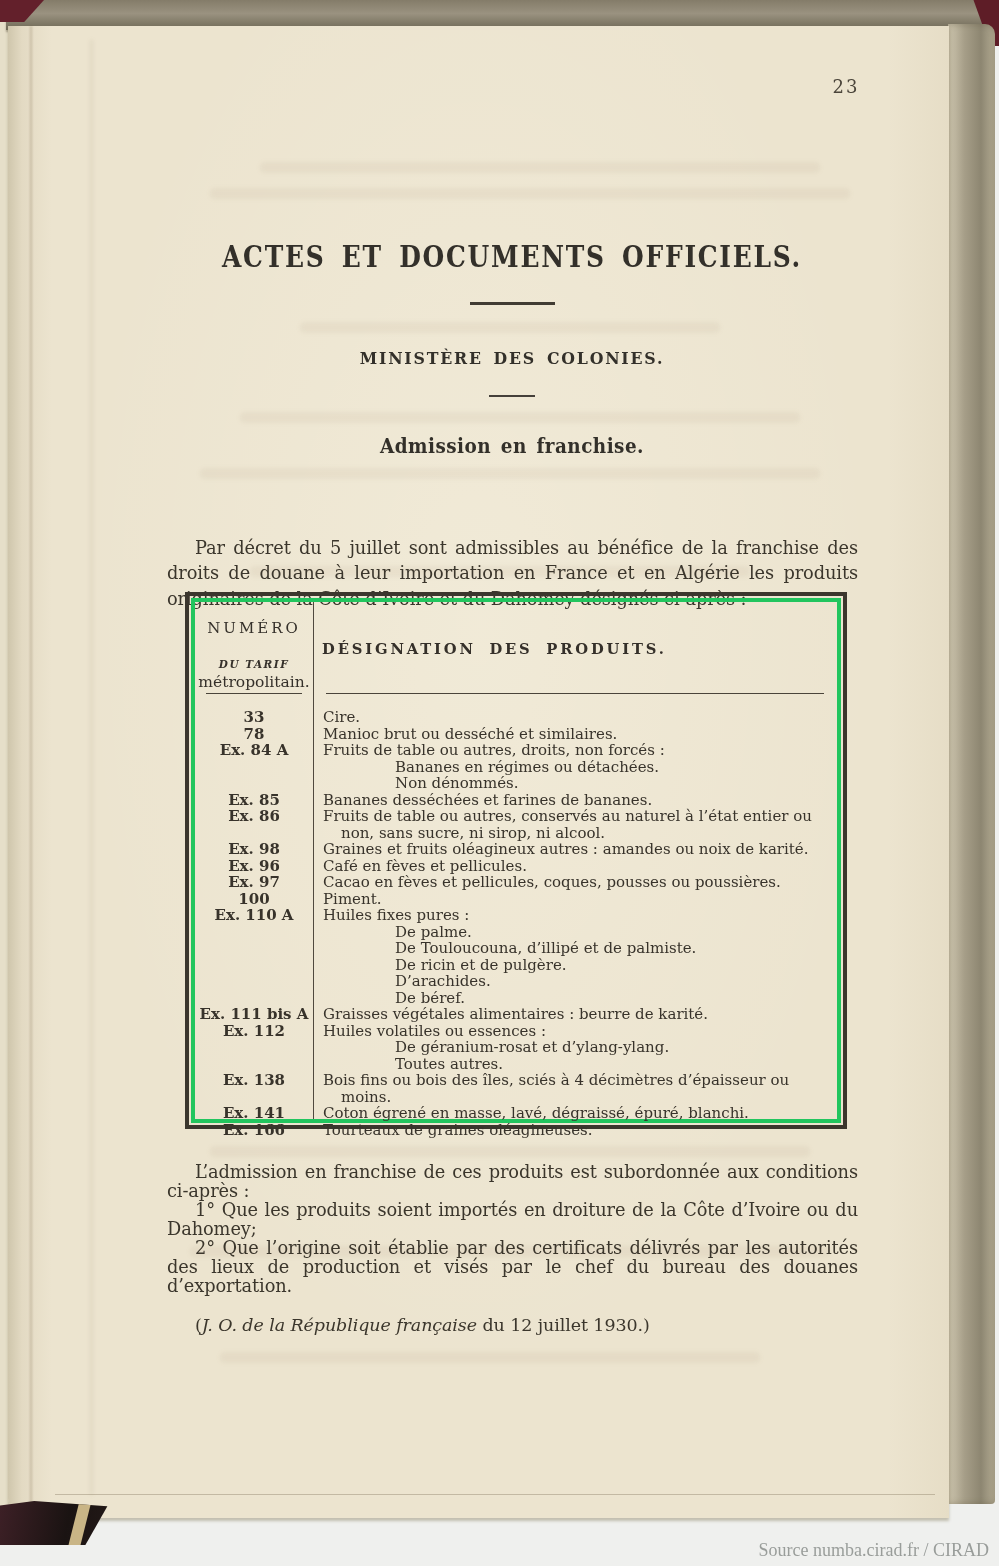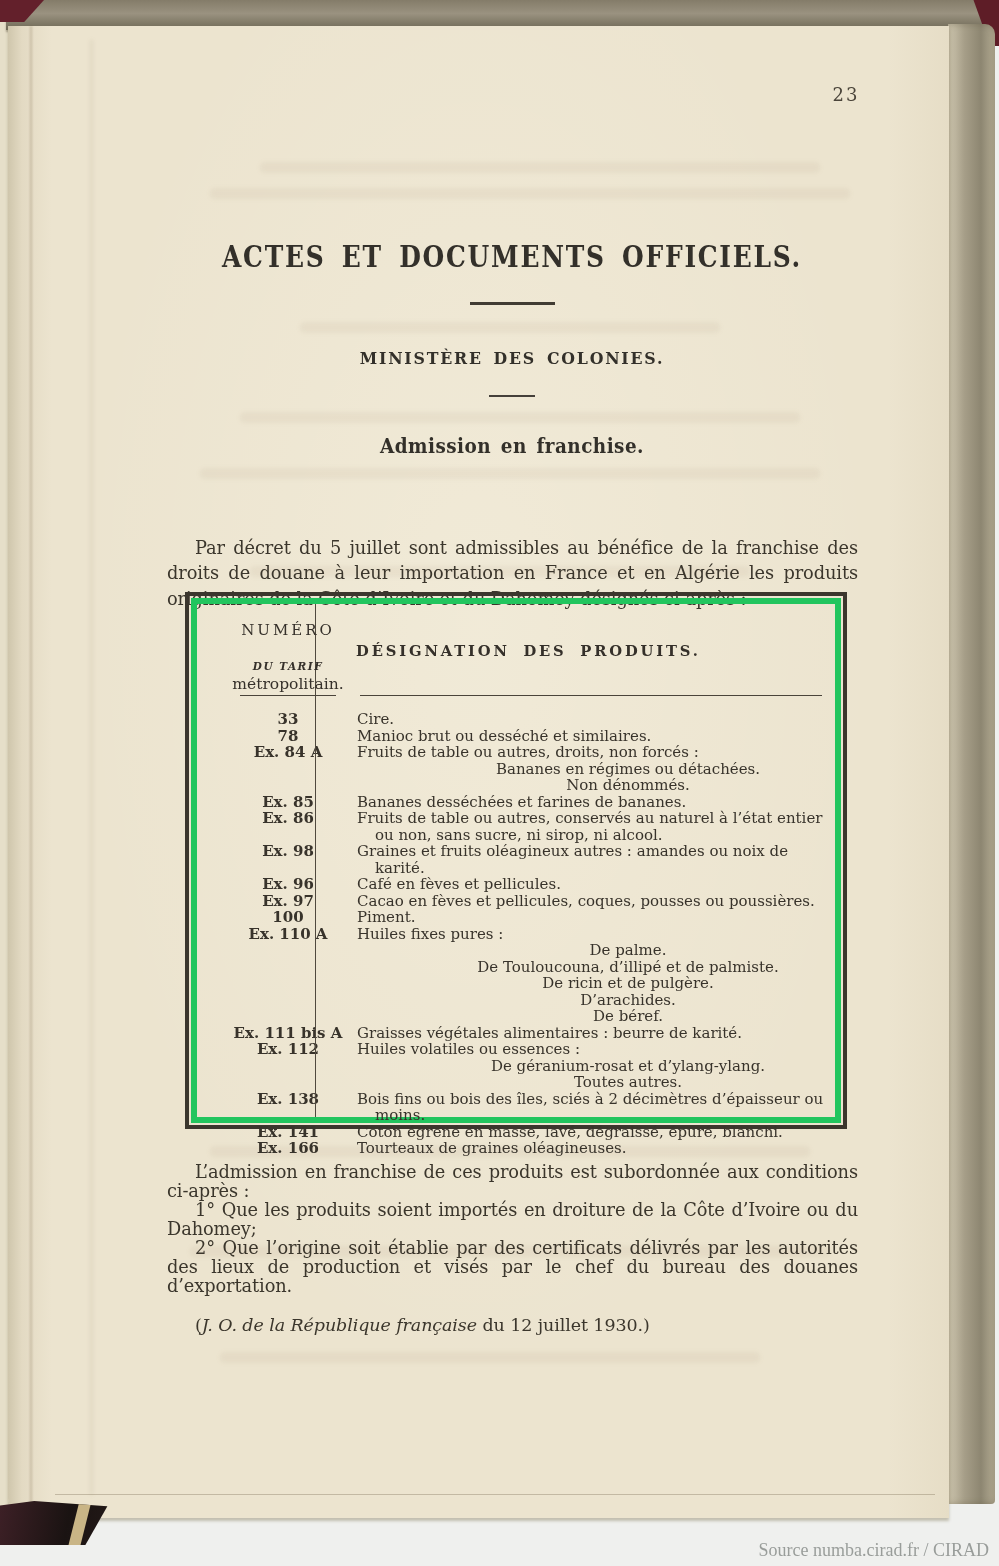--- a/index.html
+++ b/index.html
@@ -47,55 +47,55 @@
     background:rgba(120,105,80,.35);filter:blur(.5px);}
   .ribbon{
     position:absolute;left:0;top:1501px;width:122px;height:44px;
     background:linear-gradient(100deg,#3d2026 0%,#1a1312 55%,#241a18 100%);
     clip-path:polygon(0 10%,28% 0,88% 12%,70% 100%,0 100%);
   }
   .ribbon-stripe{position:absolute;left:74px;top:0;width:12px;height:44px;
     background:#c9b586;transform:skewX(-14deg);}
   
   .smudge{position:absolute;height:11px;background:rgba(140,112,70,.065);filter:blur(2px);border-radius:5px;}
-  .pageno{position:absolute;left:824px;top:84px;width:44px;text-align:center;
+  .pageno{position:absolute;left:824px;top:76px;width:44px;text-align:center;
     font-size:18px;letter-spacing:2px;color:#4a443a;}
   .doc-title{position:absolute;left:154px;top:240px;width:716px;text-align:center;
     font-size:29px;font-weight:bold;letter-spacing:2px;word-spacing:7px;color:#33302a;
     transform:scaleX(.86);}
   .rule1{position:absolute;left:470px;top:302px;width:85px;height:3px;background:#413c33;}
   .ministry{position:absolute;left:154px;top:348px;width:716px;text-align:center;
     font-size:17.5px;font-weight:bold;letter-spacing:2px;word-spacing:4px;color:#33302a;
     transform:scaleX(.9);}
   .rule2{position:absolute;left:489px;top:395px;width:46px;height:2px;background:#45403a;}
   .section-h{position:absolute;left:154px;top:434px;width:716px;text-align:center;
     font-size:20px;font-weight:bold;letter-spacing:.5px;word-spacing:3px;color:#33302a;
     transform:scaleX(.92);}
   .intro{position:absolute;left:167px;top:499px;width:691px;
     font-size:17.8px;line-height:25.3px;text-align:justify;text-indent:28px;
     letter-spacing:-.1px;color:#3b362c;margin-top:36px;}
   
   .tbl{position:absolute;left:185px;top:592px;width:662px;height:537px;
     border:4px solid #3b362d;box-sizing:border-box;}
-  .tbl-inner{position:absolute;inset:2px;border:6px solid #22c55e;padding-left:32px;}
+  .tbl-inner{position:absolute;inset:2px;border:4px solid #22c55e;}
   .divider-v{position:absolute;left:118px;top:0;bottom:0;width:1px;background:#50493e;}
   .thead{display:flex;height:92px;position:relative;}
   .th-num{width:118px;flex-shrink:0;text-align:center;position:relative;padding-top:17px;}
   .th-num::after{content:'';position:absolute;left:11px;right:11px;bottom:0;height:1px;background:#4a443a;}
   .h-l1{font-size:15px;letter-spacing:3px;color:#35302a;}
   .h-l2{font-size:10.5px;letter-spacing:1.5px;font-weight:bold;margin-top:21px;color:#35302a;font-style:italic;}
   .h-l3{font-size:15.5px;margin-top:3px;color:#35302a;}
   .th-desc{flex:1;display:flex;align-items:center;justify-content:flex-start;position:relative;}
   .th-desc::after{content:'';position:absolute;left:13px;right:13px;bottom:0;height:1px;background:#4a443a;}
   .h-desig{font-size:15.5px;letter-spacing:3px;word-spacing:6px;font-weight:bold;color:#35302a;transform:scaleX(.95);}
   .tbody{padding:15px 0 10px 0;}
   .t-row{display:flex;font-size:15px;line-height:16.5px;}
   .t-num{width:118px;flex-shrink:0;text-align:center;font-weight:bold;color:#38332b;}
   .t-desc{flex:1;padding-left:28px;padding-right:8px;text-indent:-18px;color:#38332b;}
-  .t-row.ind1 .t-desc{padding-left:82px;text-indent:0;text-align:center;}
+  .t-row.ind1 .t-desc{padding-left:82px;text-indent:0;}
   .t-row.ind1::before{content:'';width:118px;flex-shrink:0;}
   
   .aftertext{position:absolute;left:167px;top:1162px;width:691px;
     font-size:17.8px;line-height:19px;letter-spacing:-.1px;color:#3b362c;}
   .aftertext p{margin:0;text-indent:28px;text-align:justify;}
   .journal-ref{margin-top:21px;text-indent:28px;font-size:17.5px;}
   .journal-ref .it{font-style:italic;}
   
   .source{position:absolute;right:10px;top:1540px;
     font-family:Liberation Serif, serif;
@@ -256,21 +256,21 @@
             <div class="t-desc">De géranium-rosat et d’ylang-ylang.</div>
           </div>
 
           <div class="t-row ind1">
 
             <div class="t-desc">Toutes autres.</div>
           </div>
 
           <div class="t-row">
             <div class="t-num">Ex. 138</div>
-            <div class="t-desc">Bois fins ou bois des îles, sciés à 2 décimètres d’épaisseur ou moins.</div>
+            <div class="t-desc">Bois fins ou bois des îles, sciés à 4 décimètres d’épaisseur ou moins.</div>
           </div>
 
           <div class="t-row">
             <div class="t-num">Ex. 141</div>
             <div class="t-desc">Coton égrené en masse, lavé, dégraissé, épuré, blanchi.</div>
           </div>
 
           <div class="t-row">
             <div class="t-num">Ex. 166</div>
             <div class="t-desc">Tourteaux de graines oléagineuses.</div>

